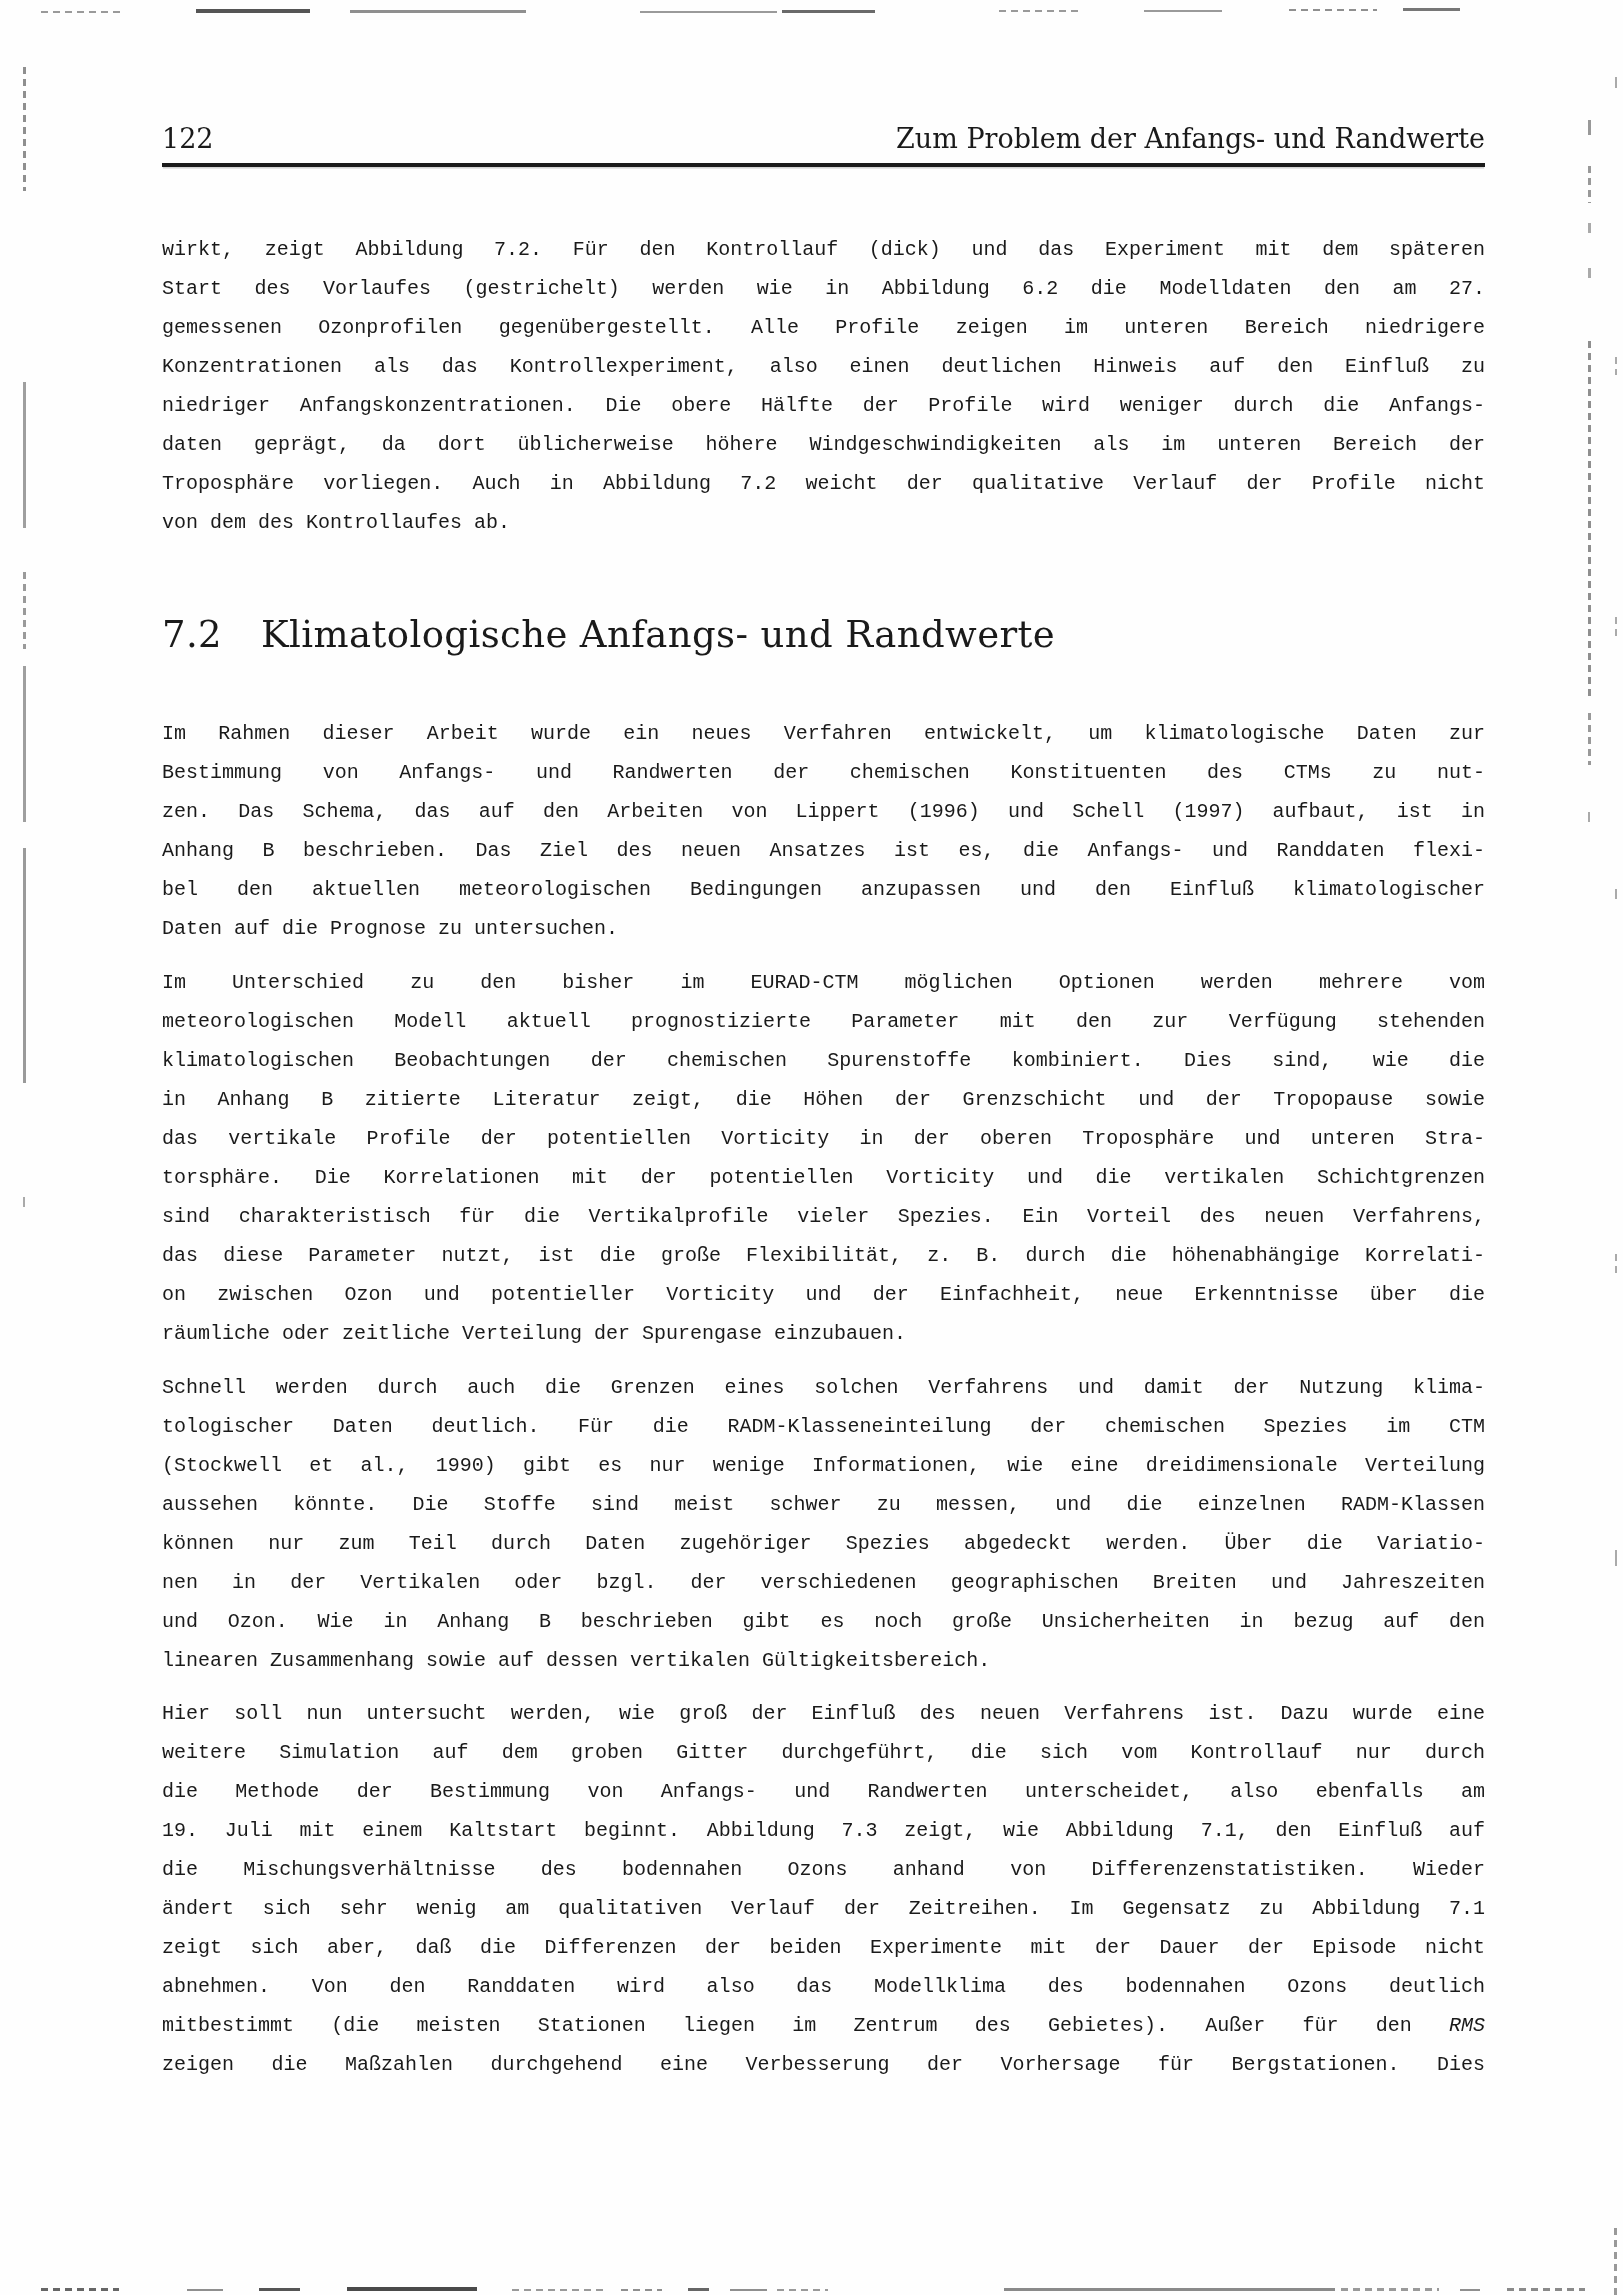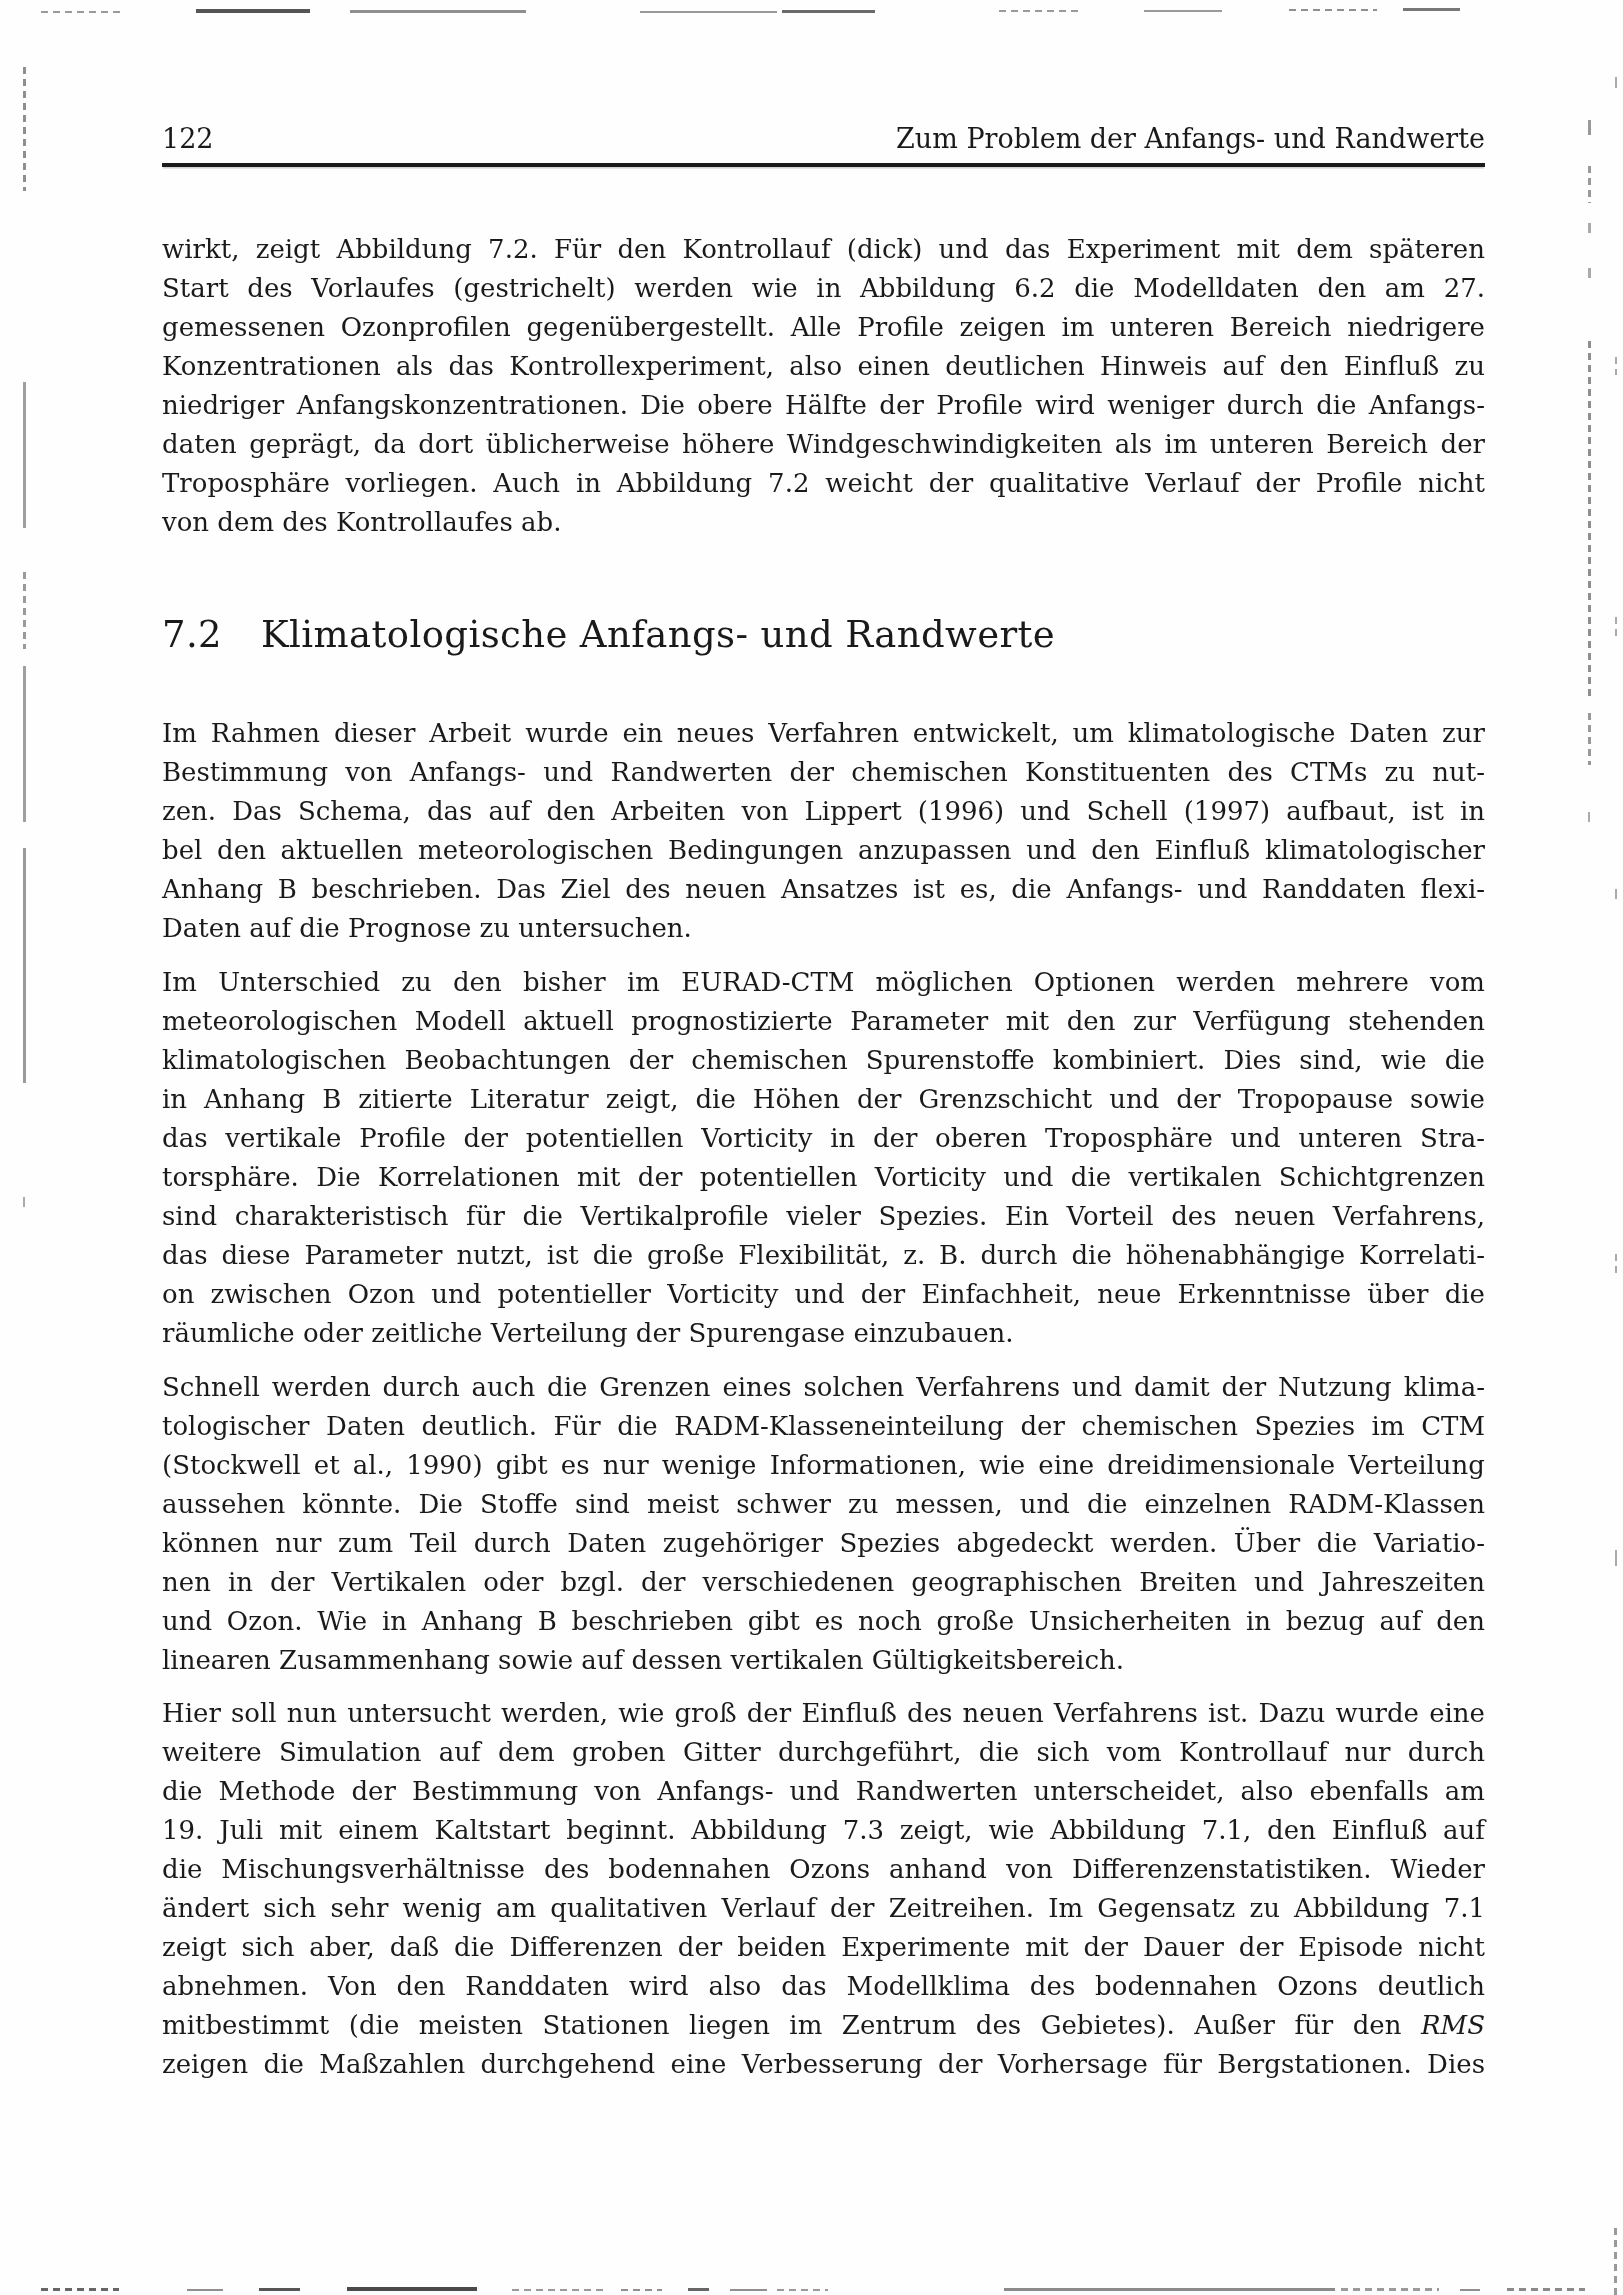--- a/index.html
+++ b/index.html
@@ -28,26 +28,27 @@
   .pagehead .running { }
   .head-rule {
     margin-top: 6.5px;
     height: 4.9px;
     background: #1b1b1b;
     box-shadow: 0 2.4px 0 -0.8px rgba(20,20,20,0.18);
   }
   .body-text { margin-top: 63px; }
   .para { margin: 0 0 14.6px 0; }
   .line {
-    font-size: 26px;
+    font-size: 20px;
     line-height: 39px;
     text-align: justify;
     text-align-last: justify;
     -moz-text-align-last: justify;
     white-space: normal;
+    font-family: Liberation Mono, monospace;
   }
   .line.flush { text-align-last: left; -moz-text-align-last: left; }
   .line .it { font-style: italic; }
   h2.section-head {
     font-size: 37px;
     line-height: 45px;
     font-weight: normal;
     margin: 70px 0 57px 0;
     letter-spacing: 0.4px;
   }
@@ -80,22 +81,22 @@
       </div>
 
     <h2 class="section-head">
       <span class="sec-num">7.2</span><span>Klimatologische Anfangs- und Randwerte</span>
     </h2>
 
     <div class="para">
         <div class="line">Im Rahmen dieser Arbeit wurde ein neues Verfahren entwickelt, um klimatologische Daten zur</div>
         <div class="line">Bestimmung von Anfangs- und Randwerten der chemischen Konstituenten des CTMs zu nut-</div>
         <div class="line">zen. Das Schema, das auf den Arbeiten von Lippert (1996) und Schell (1997) aufbaut, ist in</div>
+        <div class="line">Anhang B beschrieben. Das Ziel des neuen Ansatzes ist es, die Anfangs- und Randdaten flexi-</div>
         <div class="line">bel den aktuellen meteorologischen Bedingungen anzupassen und den Einfluß klimatologischer</div>
-        <div class="line">Anhang B beschrieben. Das Ziel des neuen Ansatzes ist es, die Anfangs- und Randdaten flexi-</div>
         <div class="line flush">Daten auf die Prognose zu untersuchen.</div>
       </div>
     <div class="para">
         <div class="line">Im Unterschied zu den bisher im EURAD-CTM möglichen Optionen werden mehrere vom</div>
         <div class="line">meteorologischen Modell aktuell prognostizierte Parameter mit den zur Verfügung stehenden</div>
         <div class="line">klimatologischen Beobachtungen der chemischen Spurenstoffe kombiniert. Dies sind, wie die</div>
         <div class="line">in Anhang B zitierte Literatur zeigt, die Höhen der Grenzschicht und der Tropopause sowie</div>
         <div class="line">das vertikale Profile der potentiellen Vorticity in der oberen Troposphäre und unteren Stra-</div>
         <div class="line">torsphäre. Die Korrelationen mit der potentiellen Vorticity und die vertikalen Schichtgrenzen</div>
         <div class="line">sind charakteristisch für die Vertikalprofile vieler Spezies. Ein Vorteil des neuen Verfahrens,</div>

